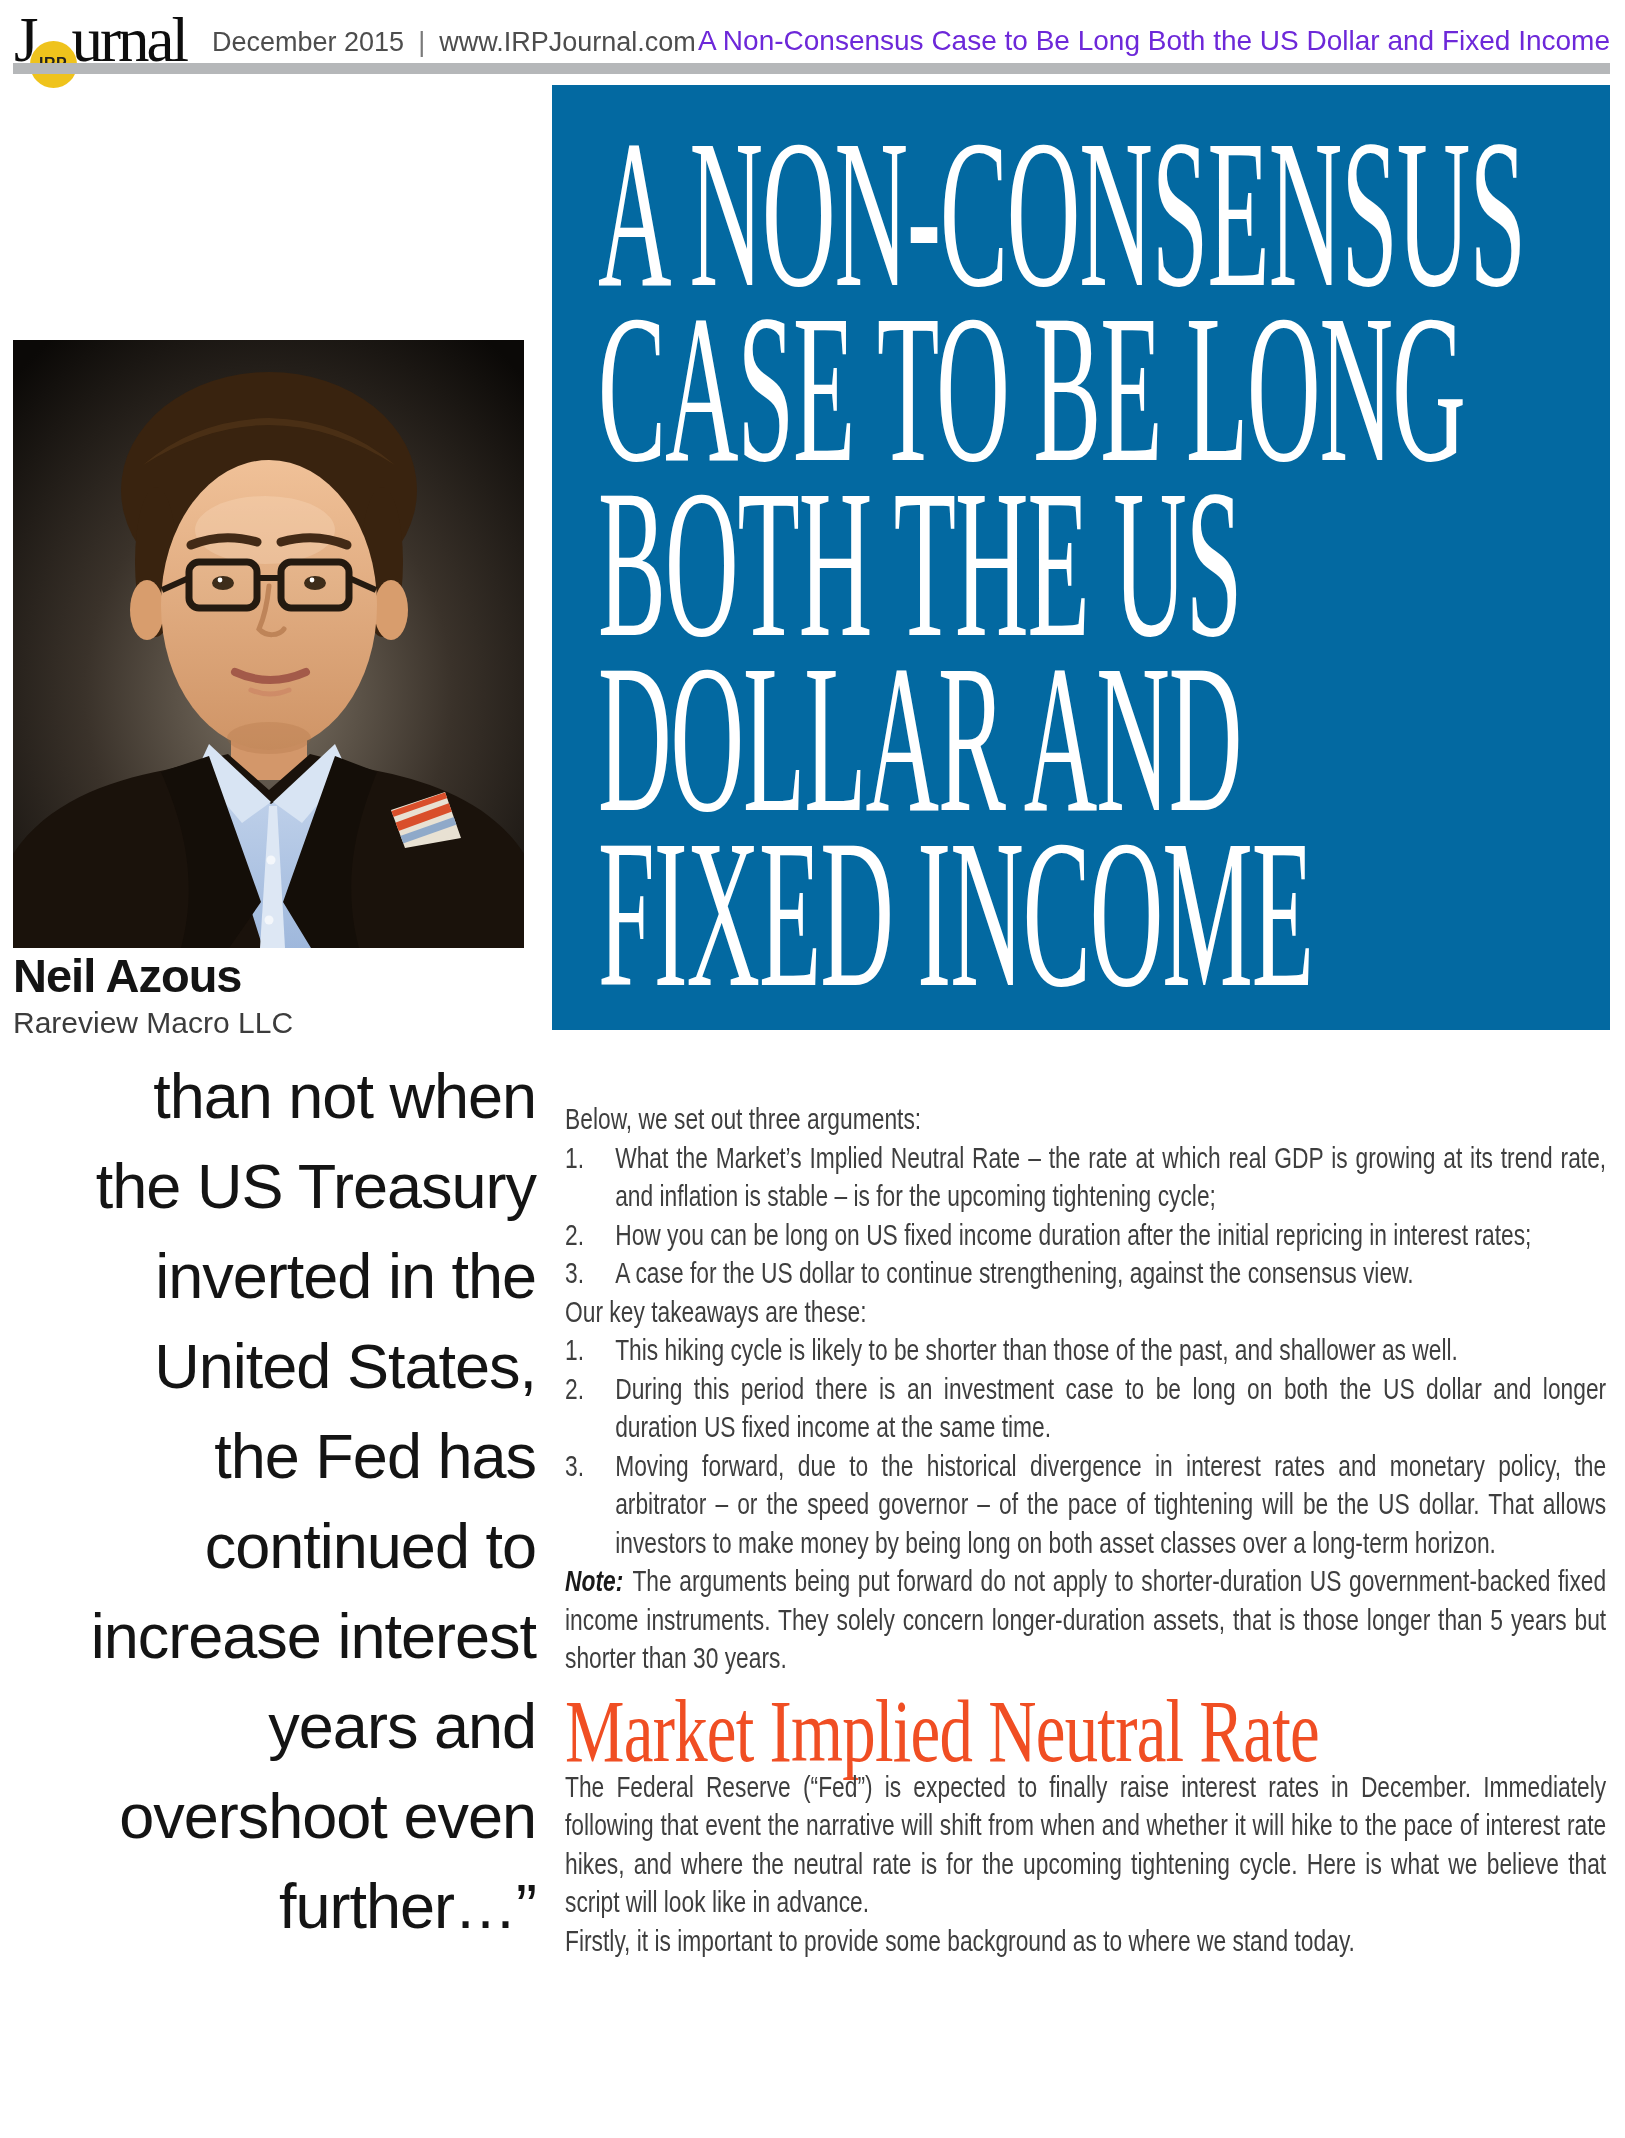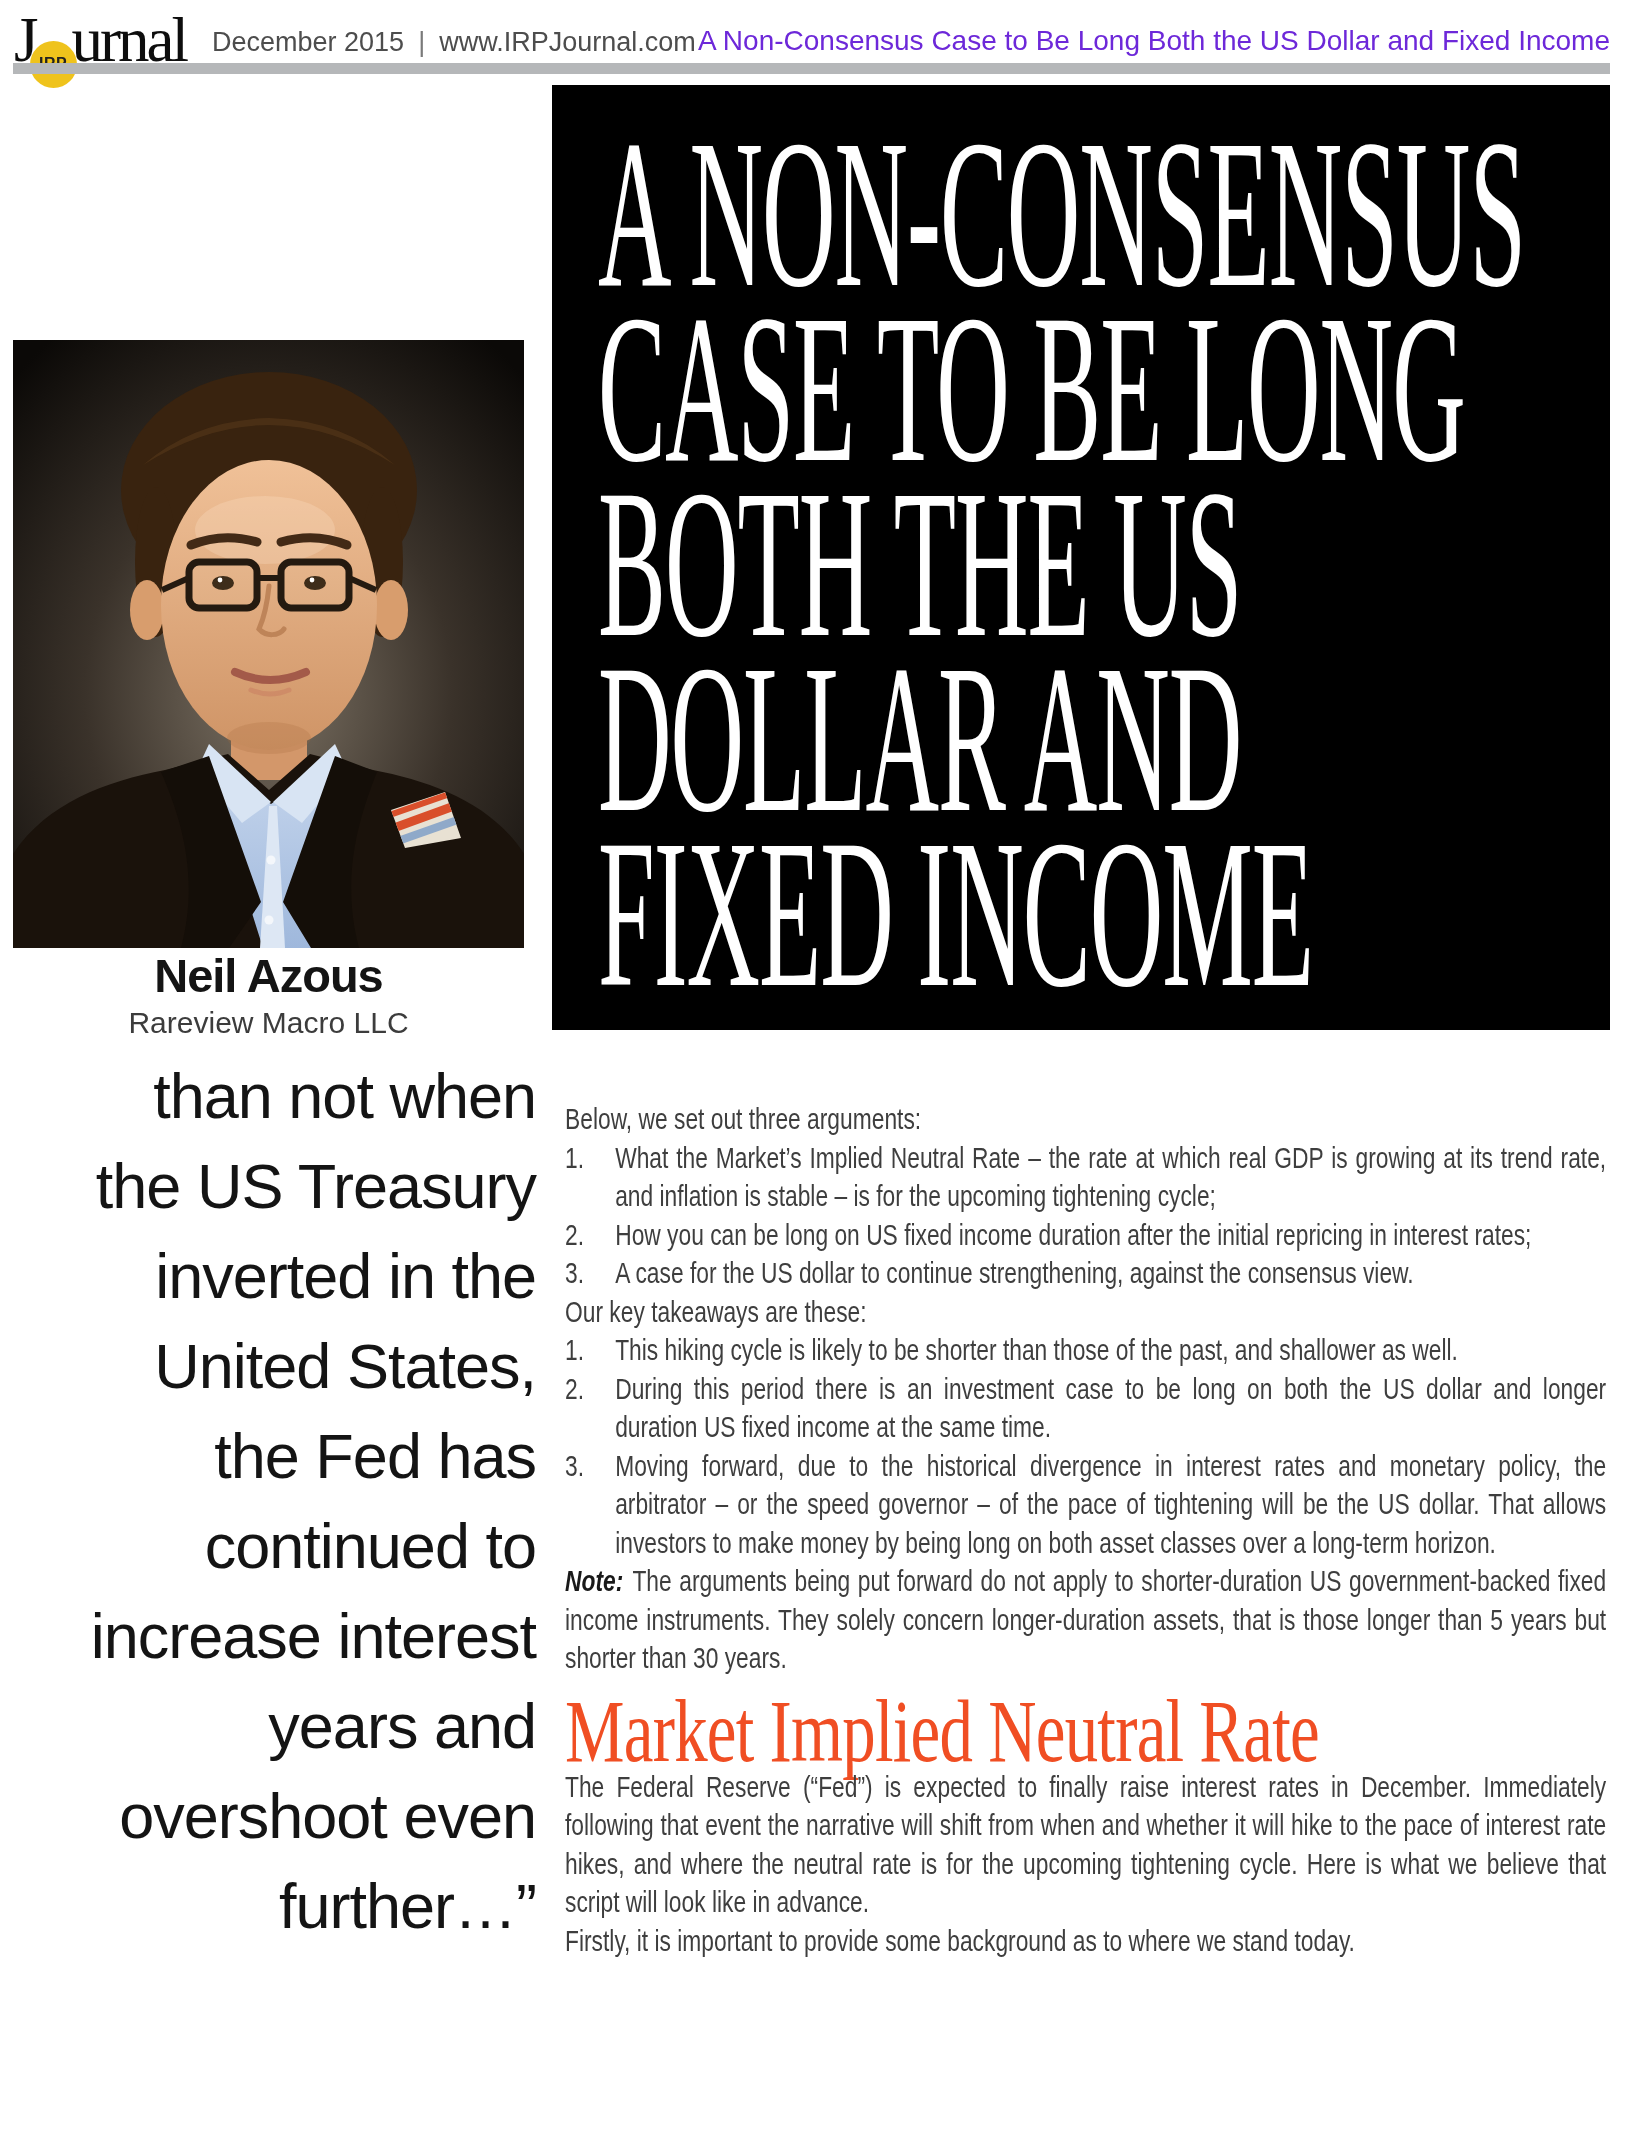--- a/index.html
+++ b/index.html
@@ -12,31 +12,31 @@
   .logo-badge{display:inline-flex;align-items:center;justify-content:center;
         width:47px;height:47px;border-radius:50%;background:#EFC31C;
         font-family:"Liberation Sans",sans-serif;font-size:16px;font-weight:bold;
         color:#222;letter-spacing:.5px;transform:translateY(8px);margin:0 -5px 0 -6px;}
   .issue-line{position:absolute;left:212px;top:27px;font-size:27px;color:#4d4d4d;}
   .issue-sep{margin:0 14px;color:#7a7a7a;}
   .running-title{position:absolute;right:15px;top:25px;font-size:28px;color:#6d28d9;}
   .rule{position:absolute;left:13px;top:63px;width:1597px;height:11px;background:#B5B7B9;}
 
   
-  .orange-box{position:absolute;left:552px;top:85px;width:1058px;height:945px;background:#000000;}
+  .orange-box{position:absolute;left:552px;top:85px;width:1058px;height:945px;background:#0369a1;}
   .cover-title{position:absolute;left:46px;top:41px;}
   .cover-title .t-line{font-family:"Liberation Serif",serif;color:#ffffff;font-size:212px;
         line-height:175px;white-space:nowrap;transform:scaleX(0.48);transform-origin:0 0;
         letter-spacing:-2px;}
 
   
   .portrait{position:absolute;left:13px;top:340px;width:511px;height:608px;display:block;}
 
   
-  .caption{position:absolute;left:13px;top:950px;width:511px;text-align:center;}
+  .caption{position:absolute;left:13px;top:950px;width:511px;text-align:left;}
   .caption-name{font-size:47px;font-weight:bold;color:#141414;letter-spacing:-1px;line-height:52px;}
   .caption-affil{font-size:30px;color:#3c3c3c;line-height:36px;margin-top:3px;}
 
   
   .pull-quote{position:absolute;left:16px;top:1051px;width:520px;text-align:right;
         font-size:63px;line-height:90px;color:#141414;letter-spacing:-1px;font-weight:300;}
   .pull-quote .q-line{white-space:nowrap;}
   .qmark{font-weight:bold;font-style:italic;letter-spacing:-4px;margin-right:16px;}
 
   

